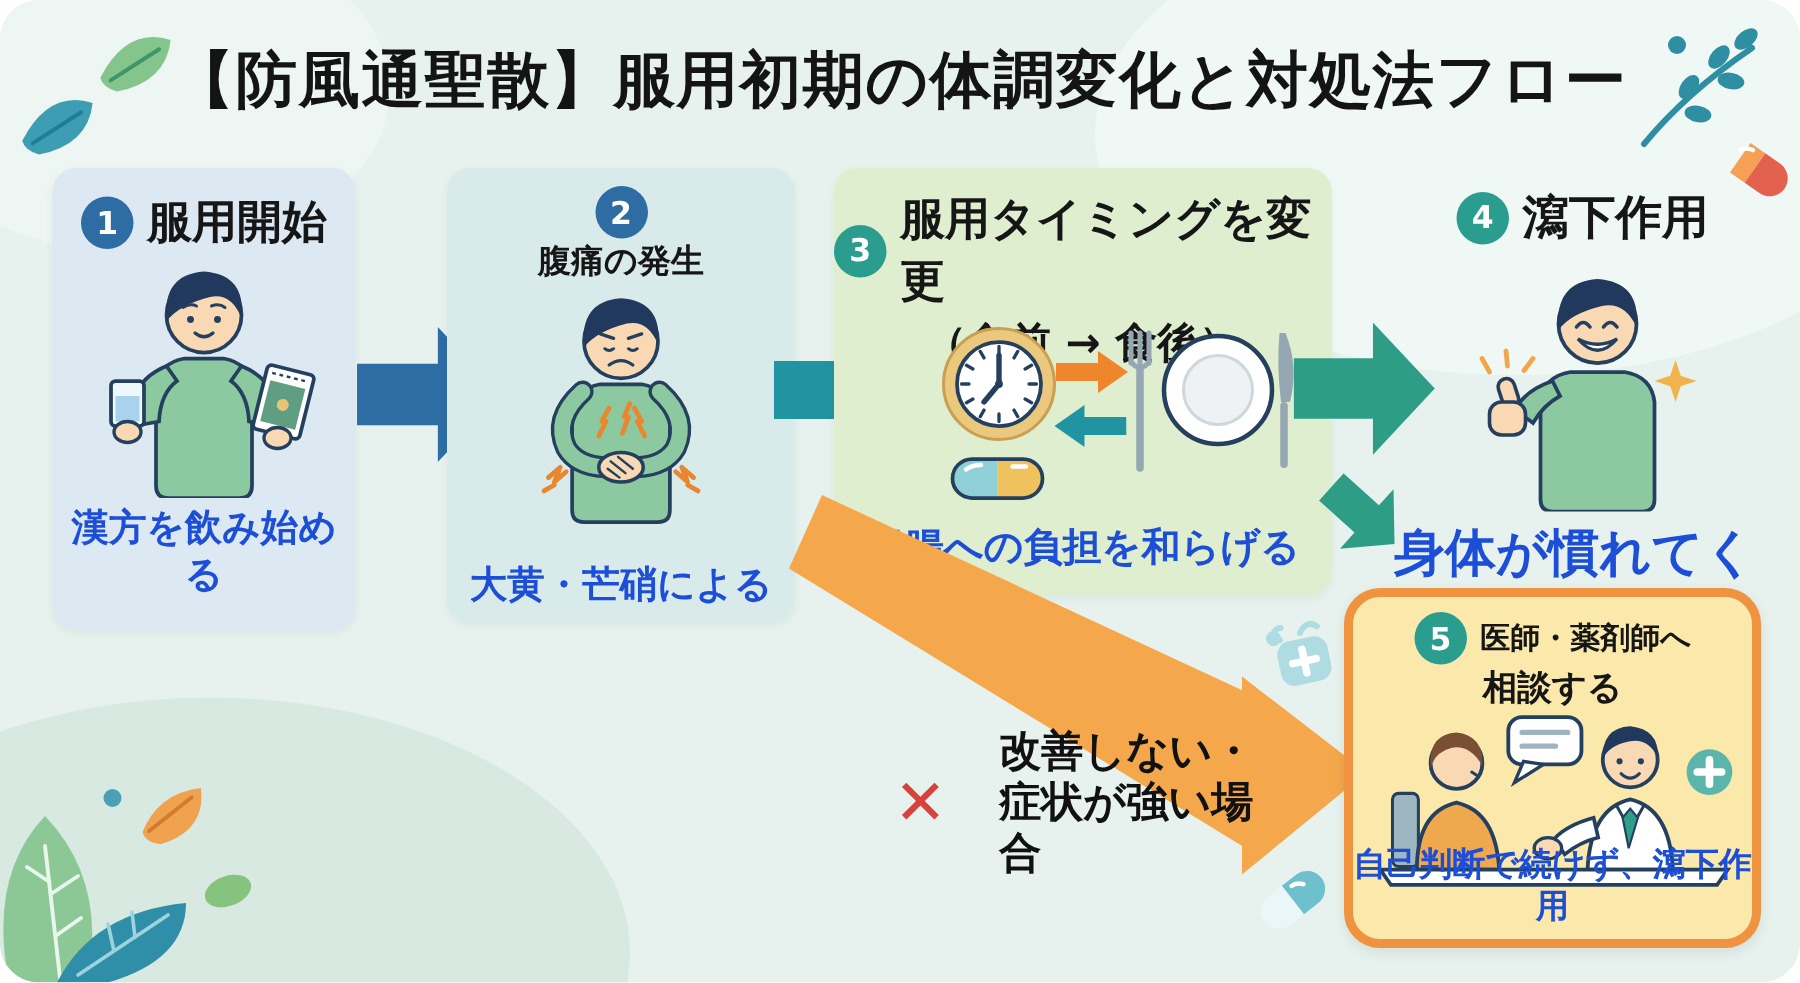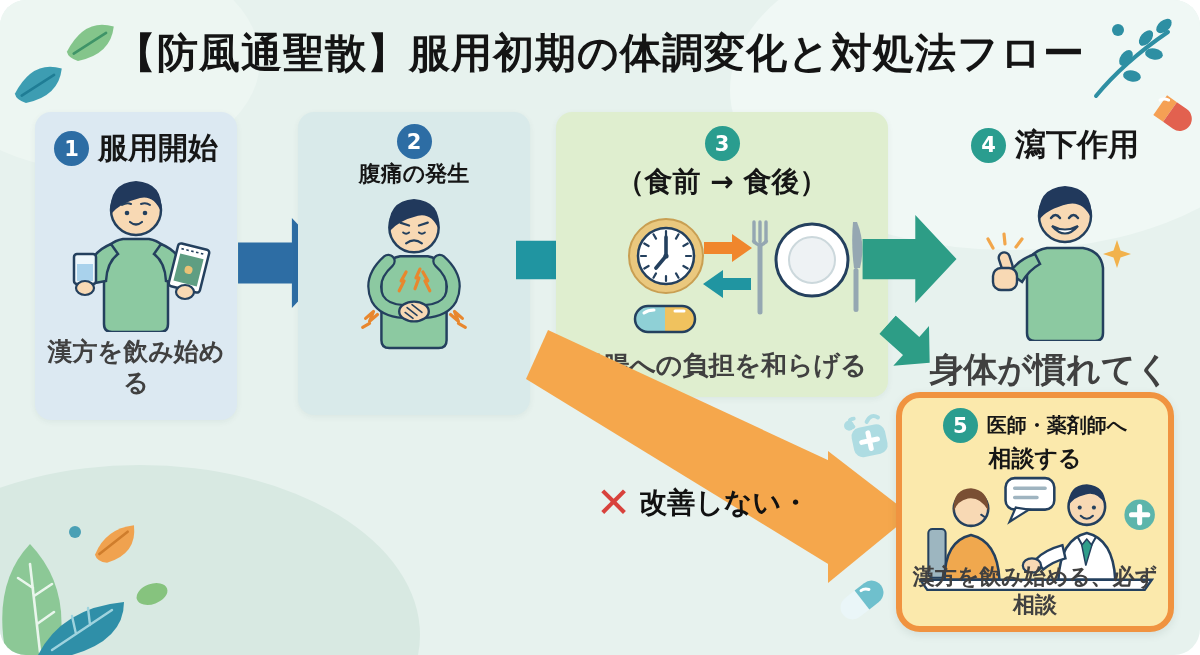--- a/index.html
+++ b/index.html
@@ -19,24 +19,24 @@
   #box2{left:298px;top:112px;width:232px;height:303px;background:#d9eaea;}
   #box3{left:556px;top:112px;width:332px;height:285px;background:#dfeecf;}
   #box5{left:896px;top:392px;width:278px;height:240px;background:#fbe9ac;border:6px solid #f09340;border-radius:24px;box-sizing:border-box;box-shadow:0 3px 8px rgba(40,70,60,.10);}
   .hdr{display:flex;align-items:center;justify-content:center;gap:9px;}
   .hdr-line2{text-align:center;}
   .badge{display:inline-flex;align-items:center;justify-content:center;flex:0 0 auto;
     width:35px;height:35px;border-radius:50%;color:#fff;font-size:21px;font-weight:800;}
   .badge.blue{background:#2d6da4;}
   .badge.teal{background:#2a9d8f;}
   .step-label{font-size:30px;font-weight:800;color:#161616;}
-  .cap{position:absolute;left:0;right:0;text-align:center;font-size:25px;font-weight:800;color:#404040;line-height:1.25;}
+  .cap{position:absolute;left:0;right:0;text-align:center;font-size:25px;font-weight:800;color:#1d4ed8;line-height:1.25;}
   #branch-label{left:596px;top:484px;width:250px;display:flex;align-items:center;gap:8px;}
   #branch-label .mark{font-size:42px;font-weight:800;color:#d8423c;line-height:.9;}
-  #branch-label .lines{font-size:28px;font-weight:800;color:#111;line-height:1.22;}
+  #branch-label .lines{font-size:28px;font-weight:800;color:#111;line-height:1.22;margin-left:27px;}
   .rot42{transform:rotate(42deg);}
 </style>
 </head>
 <body>
 
 <div id="canvas">
 
   <div class="blob tr"></div>
   <div class="blob tl"></div>
   <div class="blob bl"></div>
@@ -161,30 +161,32 @@
         <polyline points="60,100 65,90 62,90 67,81"></polyline>
         <polyline points="76,98 80,87 77,87 81,78"></polyline>
         <polyline points="91,100 86,90 89,90 84,81"></polyline>
         <polyline points="26,128 34,121 30,131 38,124"></polyline>
         <polyline points="23,137 30,133"></polyline>
         <polyline points="124,128 116,121 120,131 112,124"></polyline>
         <polyline points="127,137 120,133"></polyline>
       </g>
     </svg>
     <div class="cap" style="bottom:10px;font-size:25px">
+      <div>大黄・芒硝による</div>
     </div>
   </div>
 
   <svg class="abs" style="left:516px;top:214px" width="92" height="92" viewBox="0 0 100 96">
     <polygon points="0,27 55,27 55,2 98,48 55,94 55,69 0,69" fill="#2095a1"></polygon>
   </svg>
 
   <div class="box" id="box3">
     <div class="hdr" style="margin-top:14px">
       <span class="badge teal">3</span>
+      <span class="step-label" style="font-size:30px">服用タイミングを変更</span>
     </div>
     <div class="hdr-line2 step-label" style="font-size:28px;margin-top:2px">（食前 → 食後）</div>
 
     <svg class="abs" style="left:70px;top:104px" width="80" height="80" viewBox="0 0 80 80">
       <circle cx="40" cy="40" r="37" fill="#eac87e" stroke="#c99f52" stroke-width="2"></circle>
       <circle cx="40" cy="40" r="28" fill="#ffffff" stroke="#24405e" stroke-width="2.5"></circle>
       <g stroke="#24405e" stroke-width="2.2" stroke-linecap="round">
         <path d="M40,15 V20 M40,60 V65 M15,40 H20 M60,40 H65"></path>
         <path d="M27.5,18.3 L30,22.6 M52.5,18.3 L50,22.6 M27.5,61.7 L30,57.4 M52.5,61.7 L50,57.4 M18.3,27.5 L22.6,30 M61.7,27.5 L57.4,30 M18.3,52.5 L22.6,50 M61.7,52.5 L57.4,50"></path>
       </g>
@@ -255,20 +257,21 @@
   <div class="abs cap" style="left:925px;top:348px;width:250px;font-size:34px;position:absolute">身体が慣れてくる</div>
 
   <svg class="abs" style="left:515px;top:315px" width="400" height="280" viewBox="0 0 400 280">
     <polygon points="33,15 330,153 318,252 11,64" fill="#f5a74c"></polygon>
     <polygon points="313,136 396,200 313,268" fill="#f5a74c"></polygon>
   </svg>
   <div class="abs" id="branch-label">
     <span class="mark">✕</span>
     <span class="lines">
       <div>改善しない・</div>
+      <div>症状が強い場合</div>
     </span>
   </div>
 
   <div class="box" id="box5">
     <div class="hdr" style="margin-top:10px">
       <span class="badge teal">5</span>
       <span class="step-label" style="font-size:20px">医師・薬剤師へ</span>
     </div>
     <div class="hdr-line2 step-label" style="font-size:23px">相談する</div>
 
@@ -292,16 +295,16 @@
       <path d="M158,32 Q157,11 176,10 Q195,12 194,30 Q187,17 175,20 Q161,23 158,32 Z" fill="#21395c"></path>
       <circle cx="169" cy="33" r="2" fill="#24405e"></circle>
         <circle cx="183" cy="33" r="2" fill="#24405e"></circle>
       <path d="M170,41 Q176,47 182,41" stroke="#24405e" stroke-width="2" fill="none" stroke-linecap="round"></path>
       <g>
         <circle cx="228" cy="40" r="15" fill="#5cb5ab"></circle>
         <path d="M228,32 V48 M220,40 H236" stroke="#ffffff" stroke-width="5" stroke-linecap="round"></path>
       </g>
       <path d="M12,104 L240,104 L233,114 L19,114 Z" fill="#ffffff" stroke="#24405e" stroke-width="2.4"></path>
     </svg>
-    <div class="cap" style="bottom:8px;font-size:22px">漢方を飲み始める、必ず相談</div>
+    <div class="cap" style="bottom:8px;font-size:22px">自己判断で続けず、瀉下作用</div>
   </div>
 
 </div>
 
 </body></html>

